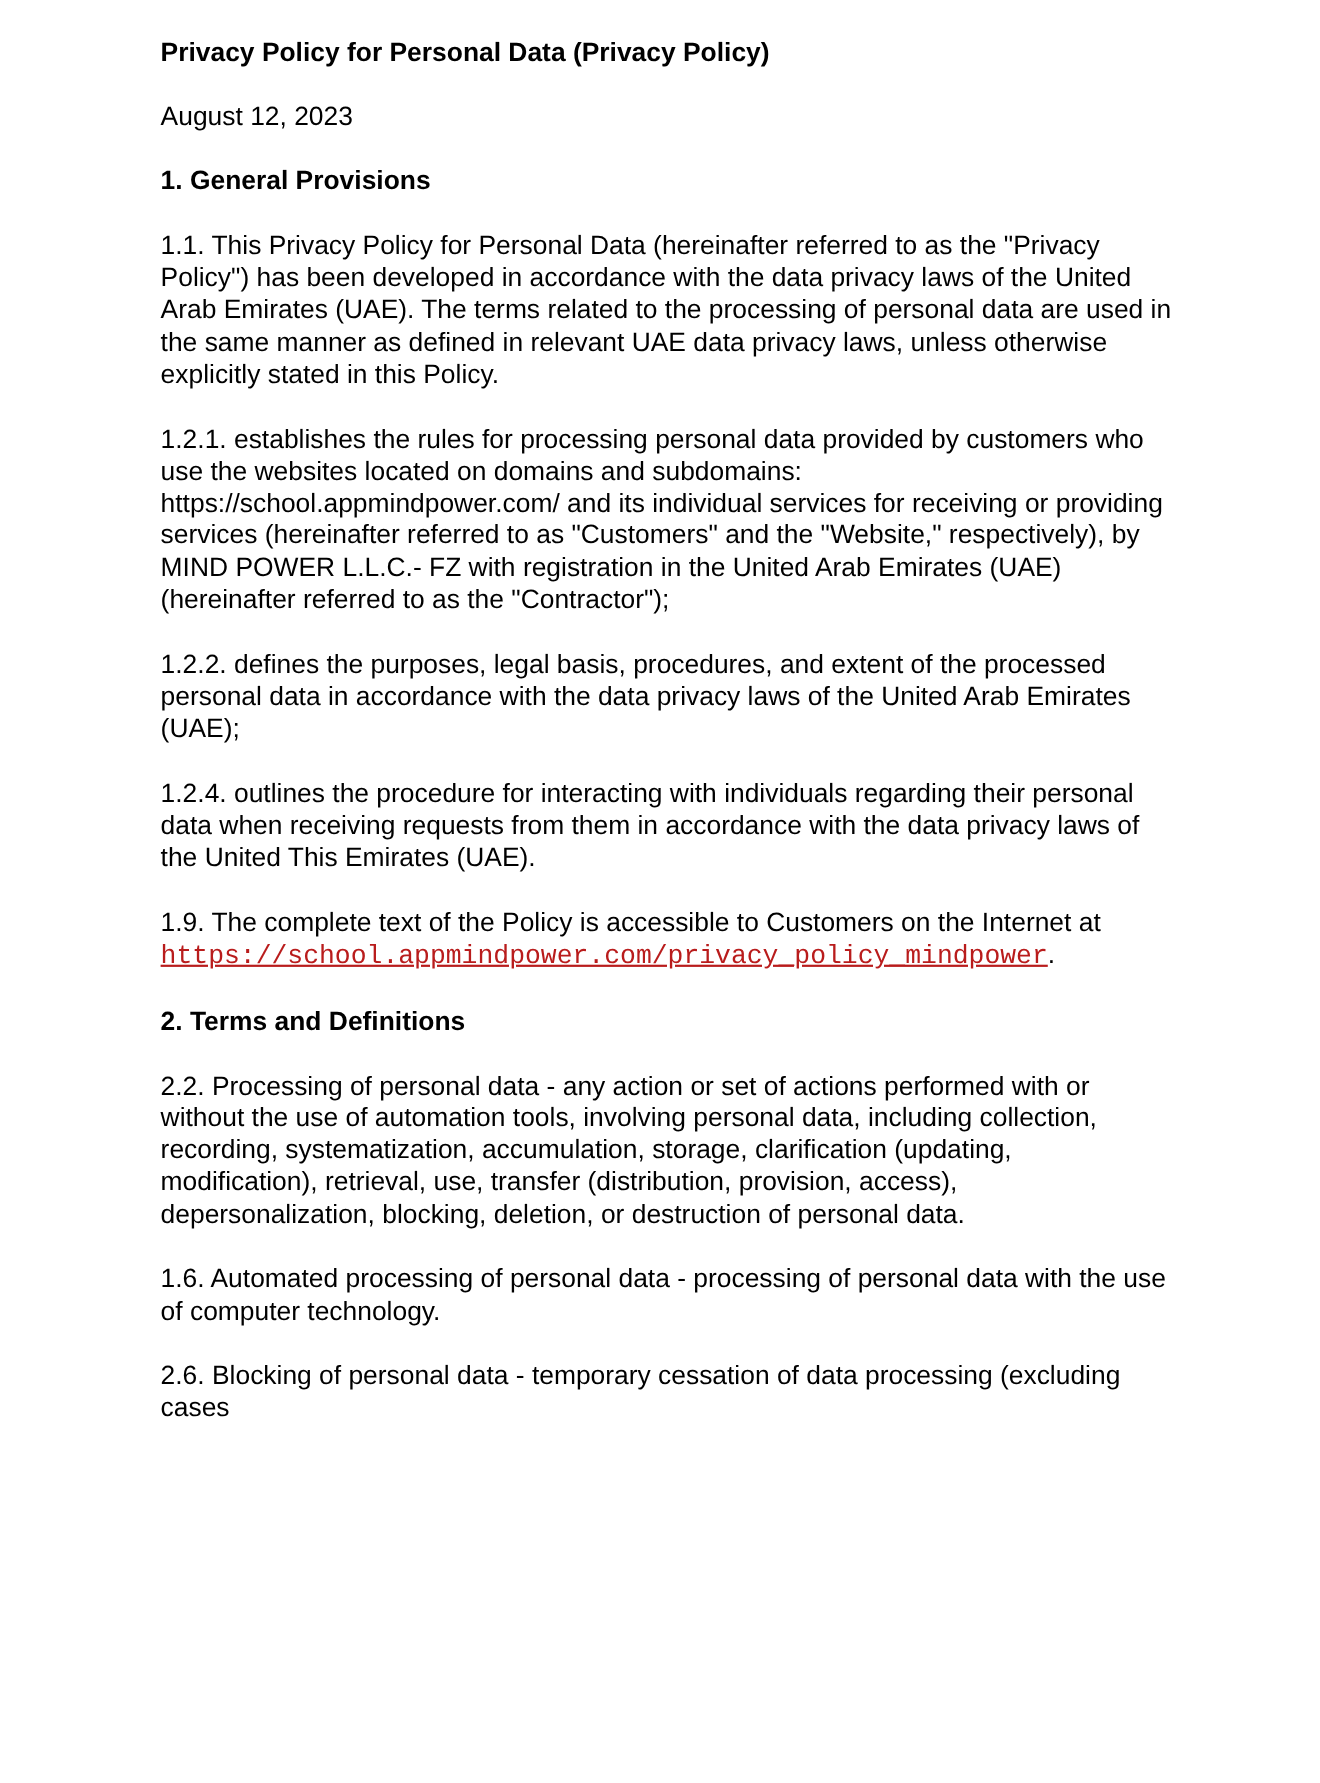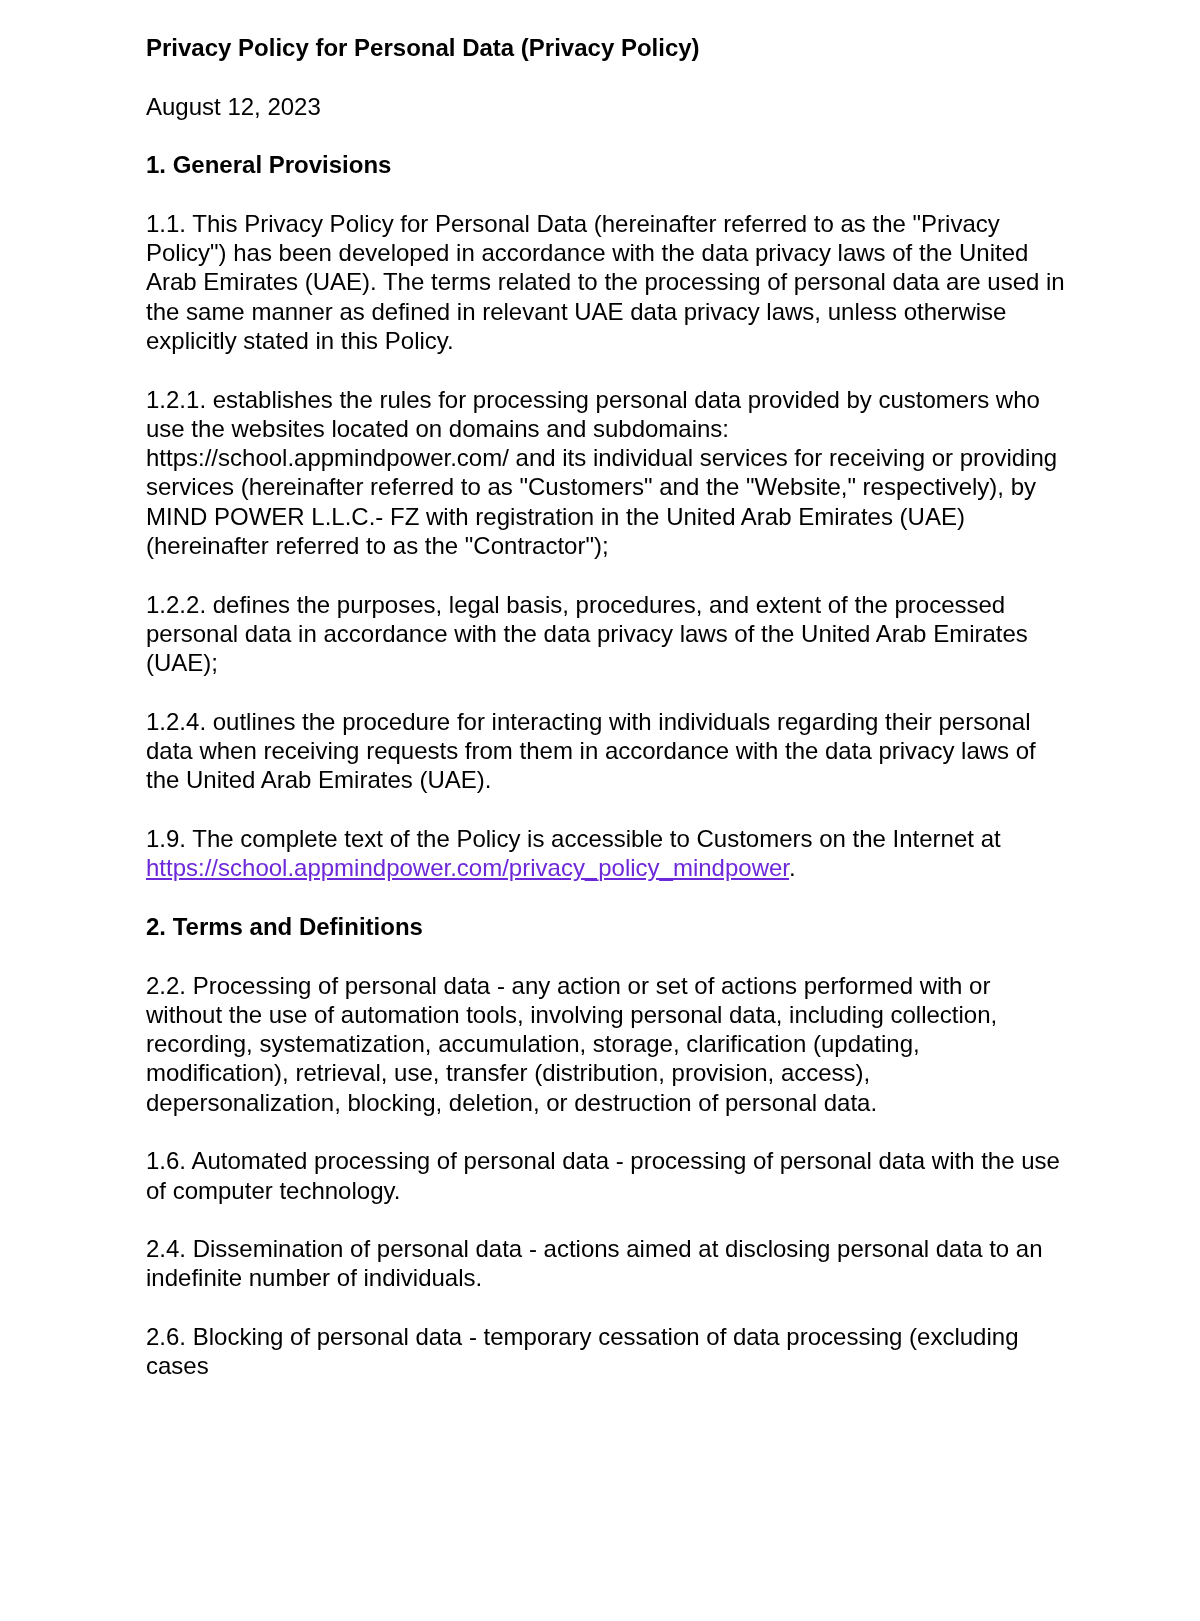--- a/index.html
+++ b/index.html
@@ -23,40 +23,40 @@
       font-size: 24px;
       line-height: 29.3px;
     }
     .block {
       margin: 0 0 29.3px 0;
     }
     .title, .heading {
       font-weight: bold;
     }
     .link {
-      color: #6d28d9;
+      color: #b91c1c;
       text-decoration: underline;
       cursor: pointer;
+      font-family: Liberation Mono, monospace;
     }
   </style>
 </head>
 <body>
 
 <div class="page">
   <div class="block title">Privacy Policy for Personal Data (Privacy Policy)</div>
   <div class="block">August 12, 2023</div>
 
   <div class="block heading">1. General Provisions</div>
   <div class="block">1.1. This Privacy Policy for Personal Data (hereinafter referred to as the "Privacy Policy") has been developed in accordance with the data privacy laws of the United Arab Emirates (UAE). The terms related to the processing of personal data are used in the same manner as defined in relevant UAE data privacy laws, unless otherwise explicitly stated in this Policy.</div>
   <div class="block">1.2.1. establishes the rules for processing personal data provided by customers who use the websites located on domains and subdomains: https://school.appmindpower.com/ and its individual services for receiving or providing services (hereinafter referred to as "Customers" and the "Website," respectively), by MIND POWER L.L.C.- FZ with registration in the United Arab Emirates (UAE) (hereinafter referred to as the "Contractor");</div>
   <div class="block">1.2.2. defines the purposes, legal basis, procedures, and extent of the processed personal data in accordance with the data privacy laws of the United Arab Emirates (UAE);</div>
-  <div class="block">1.2.4. outlines the procedure for interacting with individuals regarding their personal data when receiving requests from them in accordance with the data privacy laws of the United Arab Emirates (UAE).</div>
+  <div class="block">1.2.4. outlines the procedure for interacting with individuals regarding their personal data when receiving requests from them in accordance with the data privacy laws of the United This Emirates (UAE).</div>
   <div class="block">
     <span>1.9. The complete text of the Policy is accessible to Customers on the Internet at</span><br>
     <a class="link">https://school.appmindpower.com/privacy_policy_mindpower</a><span>.</span>
   </div>
 
   <div class="block heading">2. Terms and Definitions</div>
   <div class="block">2.2. Processing of personal data - any action or set of actions performed with or without the use of automation tools, involving personal data, including collection, recording, systematization, accumulation, storage, clarification (updating, modification), retrieval, use, transfer (distribution, provision, access), depersonalization, blocking, deletion, or destruction of personal data.</div>
   <div class="block">1.6. Automated processing of personal data - processing of personal data with the use of computer technology.</div>
-  <div class="block">2.4. Dissemination of personal data - actions aimed at disclosing personal data to an indefinite number of individuals.</div>
   <div class="block">2.6. Blocking of personal data - temporary cessation of data processing (excluding cases</div>
 </div>
 
 </body></html>

